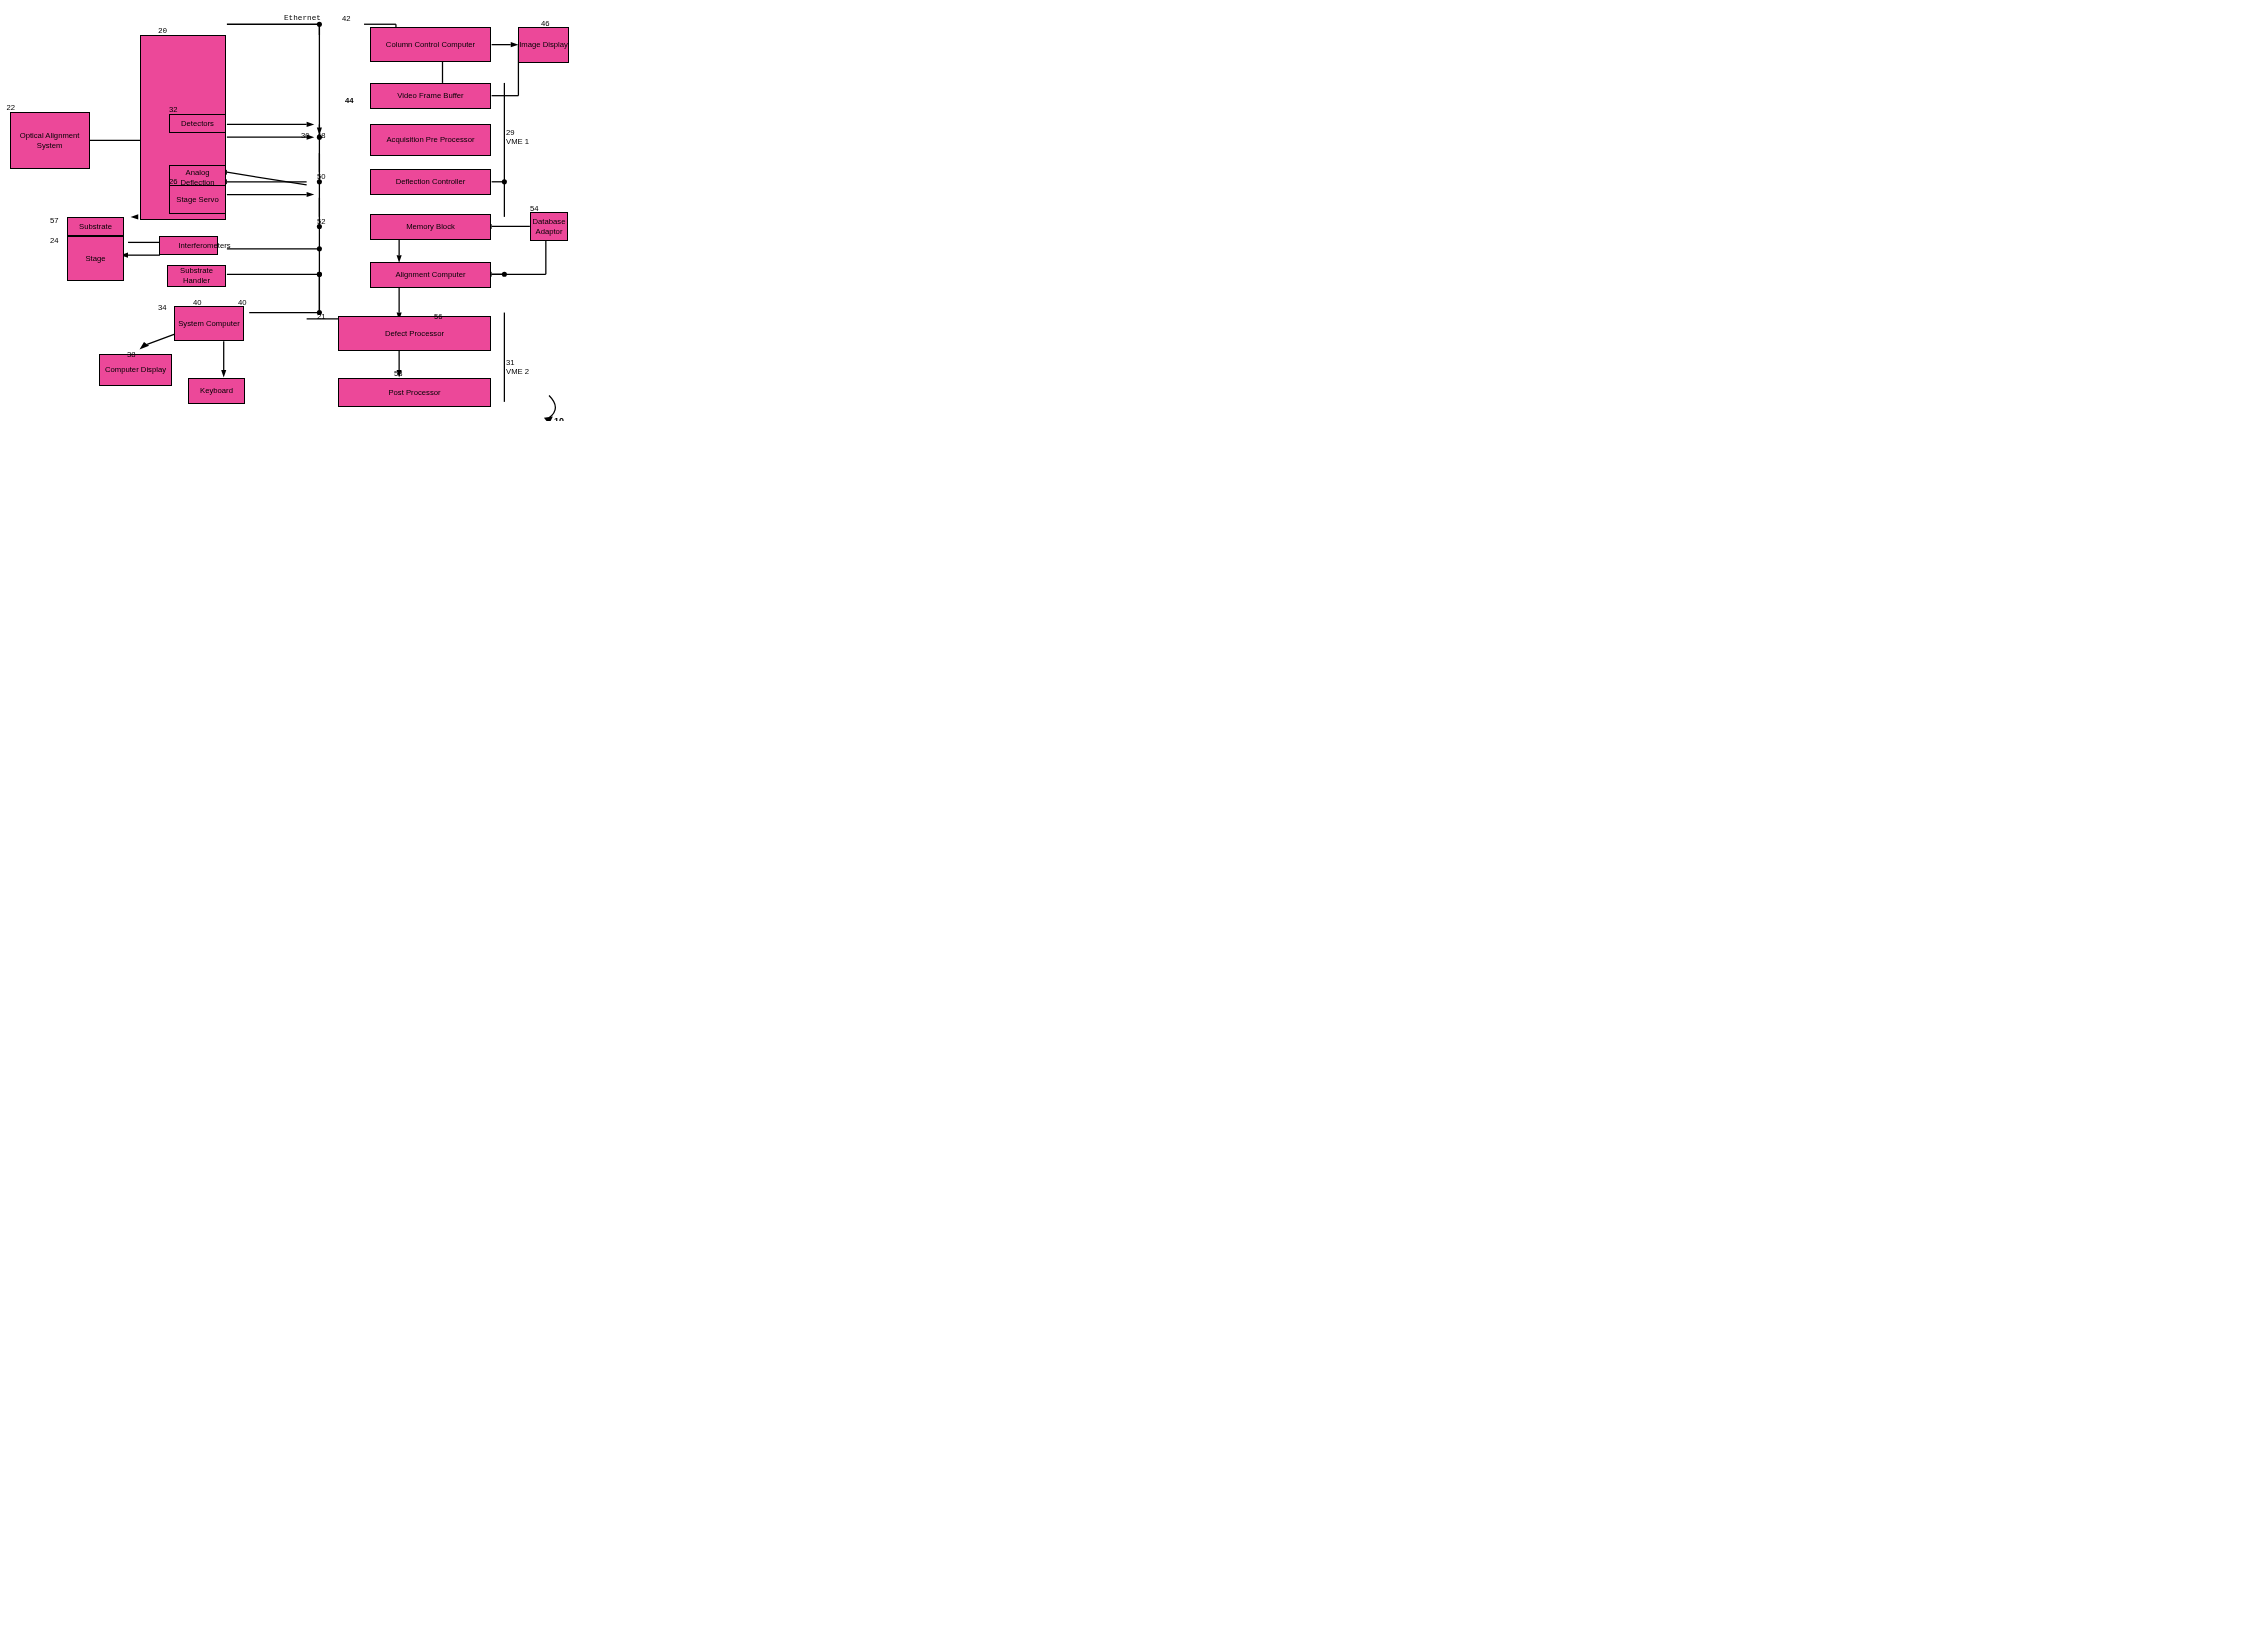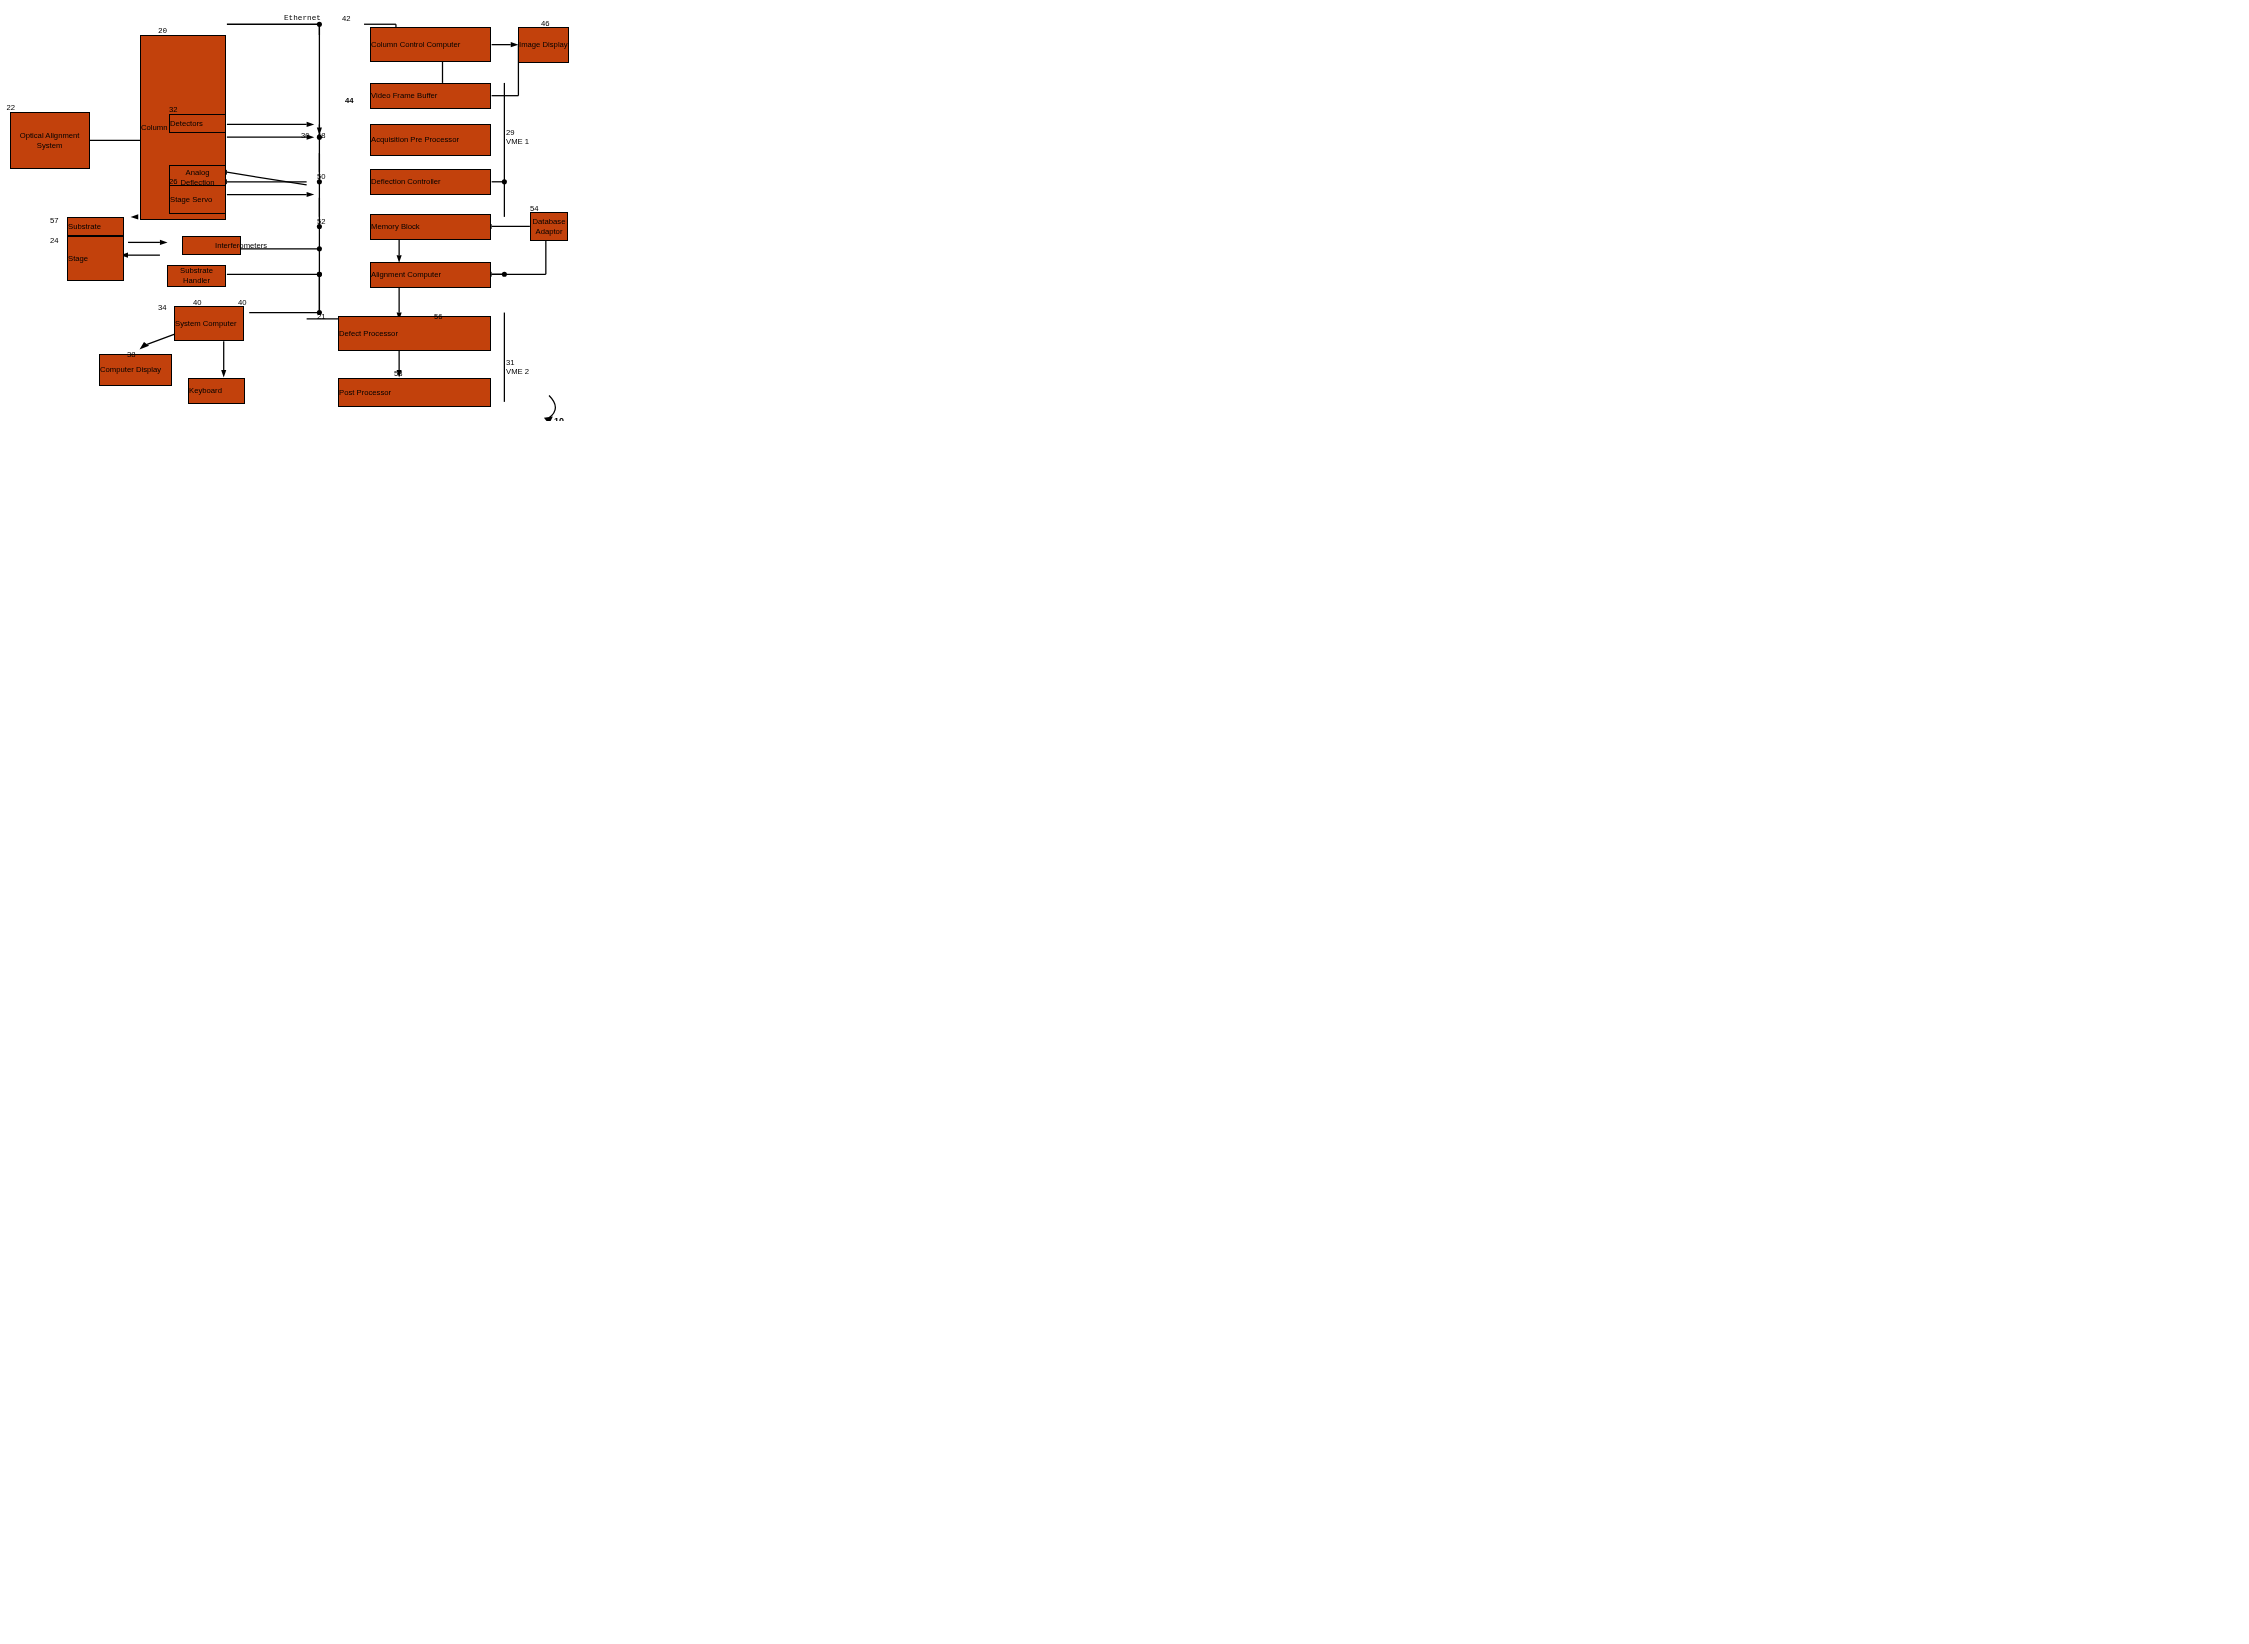--- a/index.html
+++ b/index.html
@@ -13,23 +13,24 @@
       overflow: hidden;
     }
     .diagram {
       position: relative;
       width: 575px;
       height: 421px;
     }
     .box {
       position: absolute;
       border: 1.3px solid #000;
-      background: #c2410c;
+      background: #ec4899;
       display: flex;
       align-items: center;
+      justify-content: center;
       text-align: center;
       font-size: 7.7px;
       line-height: 1.3;
     }
     .label {
       position: absolute;
       font-size: 7.7px;
       background: transparent;
     }
     svg.lines {
@@ -199,21 +200,21 @@
     <span>Analog Deflection</span>
   </div>
 
   <div class="box" style="left:169px; top:185px; width:57px; height:29px;">
     <span>Stage Servo</span>
   </div>
   <div class="label" style="left:169px; top:177px;">
     <span>26</span>
   </div>
 
-  <div class="box" style="left:182px; top:236px; width:59px; height:19px;padding-left:32px;">
+  <div class="box" style="left:159px; top:236px; width:59px; height:19px;padding-left:32px;">
     <span>Interferometers</span>
   </div>
   <div class="label" style="left:167px; top:229px;margin-top:43px;">
     <span>28</span>
   </div>
 
   <div class="box" style="left:167px; top:265px; width:59px; height:22.3px;">
     <span>Substrate Handler</span>
   </div>
 

